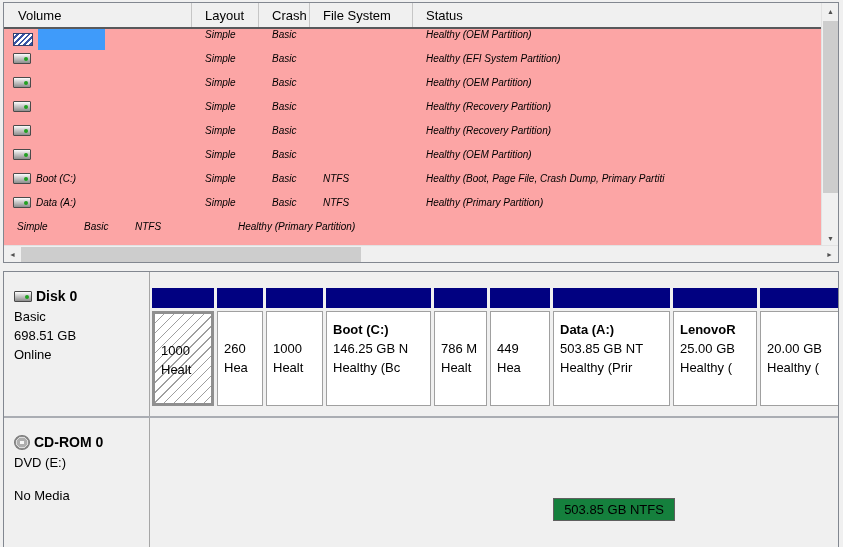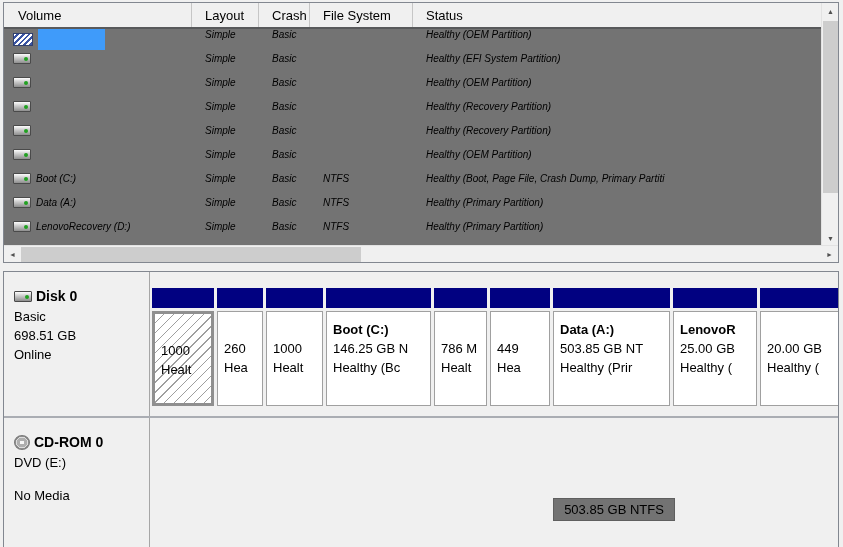--- a/index.html
+++ b/index.html
@@ -1,21 +1,21 @@
 <!DOCTYPE html>
 <html><head>
 <meta charset="utf-8">
 <style>
   html,body{margin:0;padding:0;}
   body{font-family:"Liberation Sans",sans-serif;color:#000;background:#fff;}
   *{box-sizing:border-box;}
   .screen{position:relative;width:843px;height:547px;background:#f0f0f0;overflow:hidden;}
 
   
-  .list-pane{position:absolute;left:3px;top:2px;width:836px;height:261px;background:#737373;border:1px solid #828790;}
+  .list-pane{position:absolute;left:3px;top:2px;width:836px;height:261px;background:#fca5a5;border:1px solid #828790;}
   .thead{display:flex;height:26px;background:#f0f0f0;border-bottom:2px solid #58595b;}
   .th{font-size:13px;padding-top:5px;border-right:1px solid #c6c6c6;overflow:hidden;white-space:nowrap;}
   .th:nth-child(1){width:188px;padding-left:14px;}
   .th:nth-child(2){width:67px;padding-left:13px;}
   .th:nth-child(3){width:51px;padding-left:13px;}
   .th:nth-child(4){width:103px;padding-left:13px;}
   .th:nth-child(5){flex:1;padding-left:13px;border-right:none;}
   .tbody{height:216px;overflow:hidden;}
   .trow{display:flex;height:24px;align-items:flex-start;font-size:10px;font-style:italic;}
   .c1{width:188px;display:flex;align-items:center;padding-left:9px;gap:5px;overflow:hidden;}
@@ -49,21 +49,21 @@
   .nomedia{margin-top:14px;}
   .disk-graph{flex:1;padding:16px 2px 10px 2px;display:flex;gap:3px;overflow:hidden;}
   .part{display:flex;flex-direction:column;flex:none;}
   .part-cap{height:20px;background:#010181;margin-bottom:3px;flex:none;}
   .part-body{flex:1;background:#fff;border:1px solid #a0a0a0;padding:8px 3px 0 6px;font-size:13px;line-height:19px;overflow:hidden;white-space:nowrap;}
   .part-body .pline{display:block;height:19px;overflow:hidden;}
   .part-body .pline.lbl{font-weight:bold;}
   .part.sel .part-body{border:3px solid #8f8f8f;background-image:repeating-linear-gradient(135deg,rgba(255,255,255,0) 0 6px,#9f9f9f 6px 7px);}
   .cd-graph{flex:1;}
   .cd-icon{display:inline-block;width:16px;height:15px;border-radius:50%;border:1px solid #7a7a7a;background:radial-gradient(circle,#f7f7f7 0 2px,#aeaeae 2px 5px,#dcdcdc 5px 6px,#909090 6px);flex:none;}
-  .tooltip{position:absolute;left:549px;top:226px;width:122px;height:23px;border:1px solid #5f5f5f;background:#737373;font-size:13px;display:flex;align-items:center;justify-content:center;white-space:nowrap;}
+  .tooltip{position:absolute;left:549px;top:226px;width:122px;height:23px;border:1px solid #5f5f5f;background:#15803d;font-size:13px;display:flex;align-items:center;justify-content:center;white-space:nowrap;}
 </style>
 </head>
 <body>
 
 <div class="screen">
 
   <div class="list-pane">
     <div class="thead">
         <div class="th">Volume</div>
         <div class="th">Layout</div>
@@ -160,26 +160,20 @@
               <span class="led"></span>
             </span>
             <span>Data (A:)</span>
           </div>
           <div class="c2">Simple</div>
           <div class="c3">Basic</div>
           <div class="c4">NTFS</div>
           <div class="c5">Healthy (Primary Partition)</div>
         </div>
         <div class="trow">
-          <div class="c1">
-            <span class="drive-icon">
-              <span class="led"></span>
-            </span>
-            <span>LenovoRecovery (D:)</span>
-          </div>
           <div class="c2">Simple</div>
           <div class="c3">Basic</div>
           <div class="c4">NTFS</div>
           <div class="c5">Healthy (Primary Partition)</div>
         </div>
       </div>
     <div class="vscroll">
       <div class="sb-arrow up">▲</div>
       <div class="vthumb"></div>
       <div class="sb-arrow down">▼</div>

